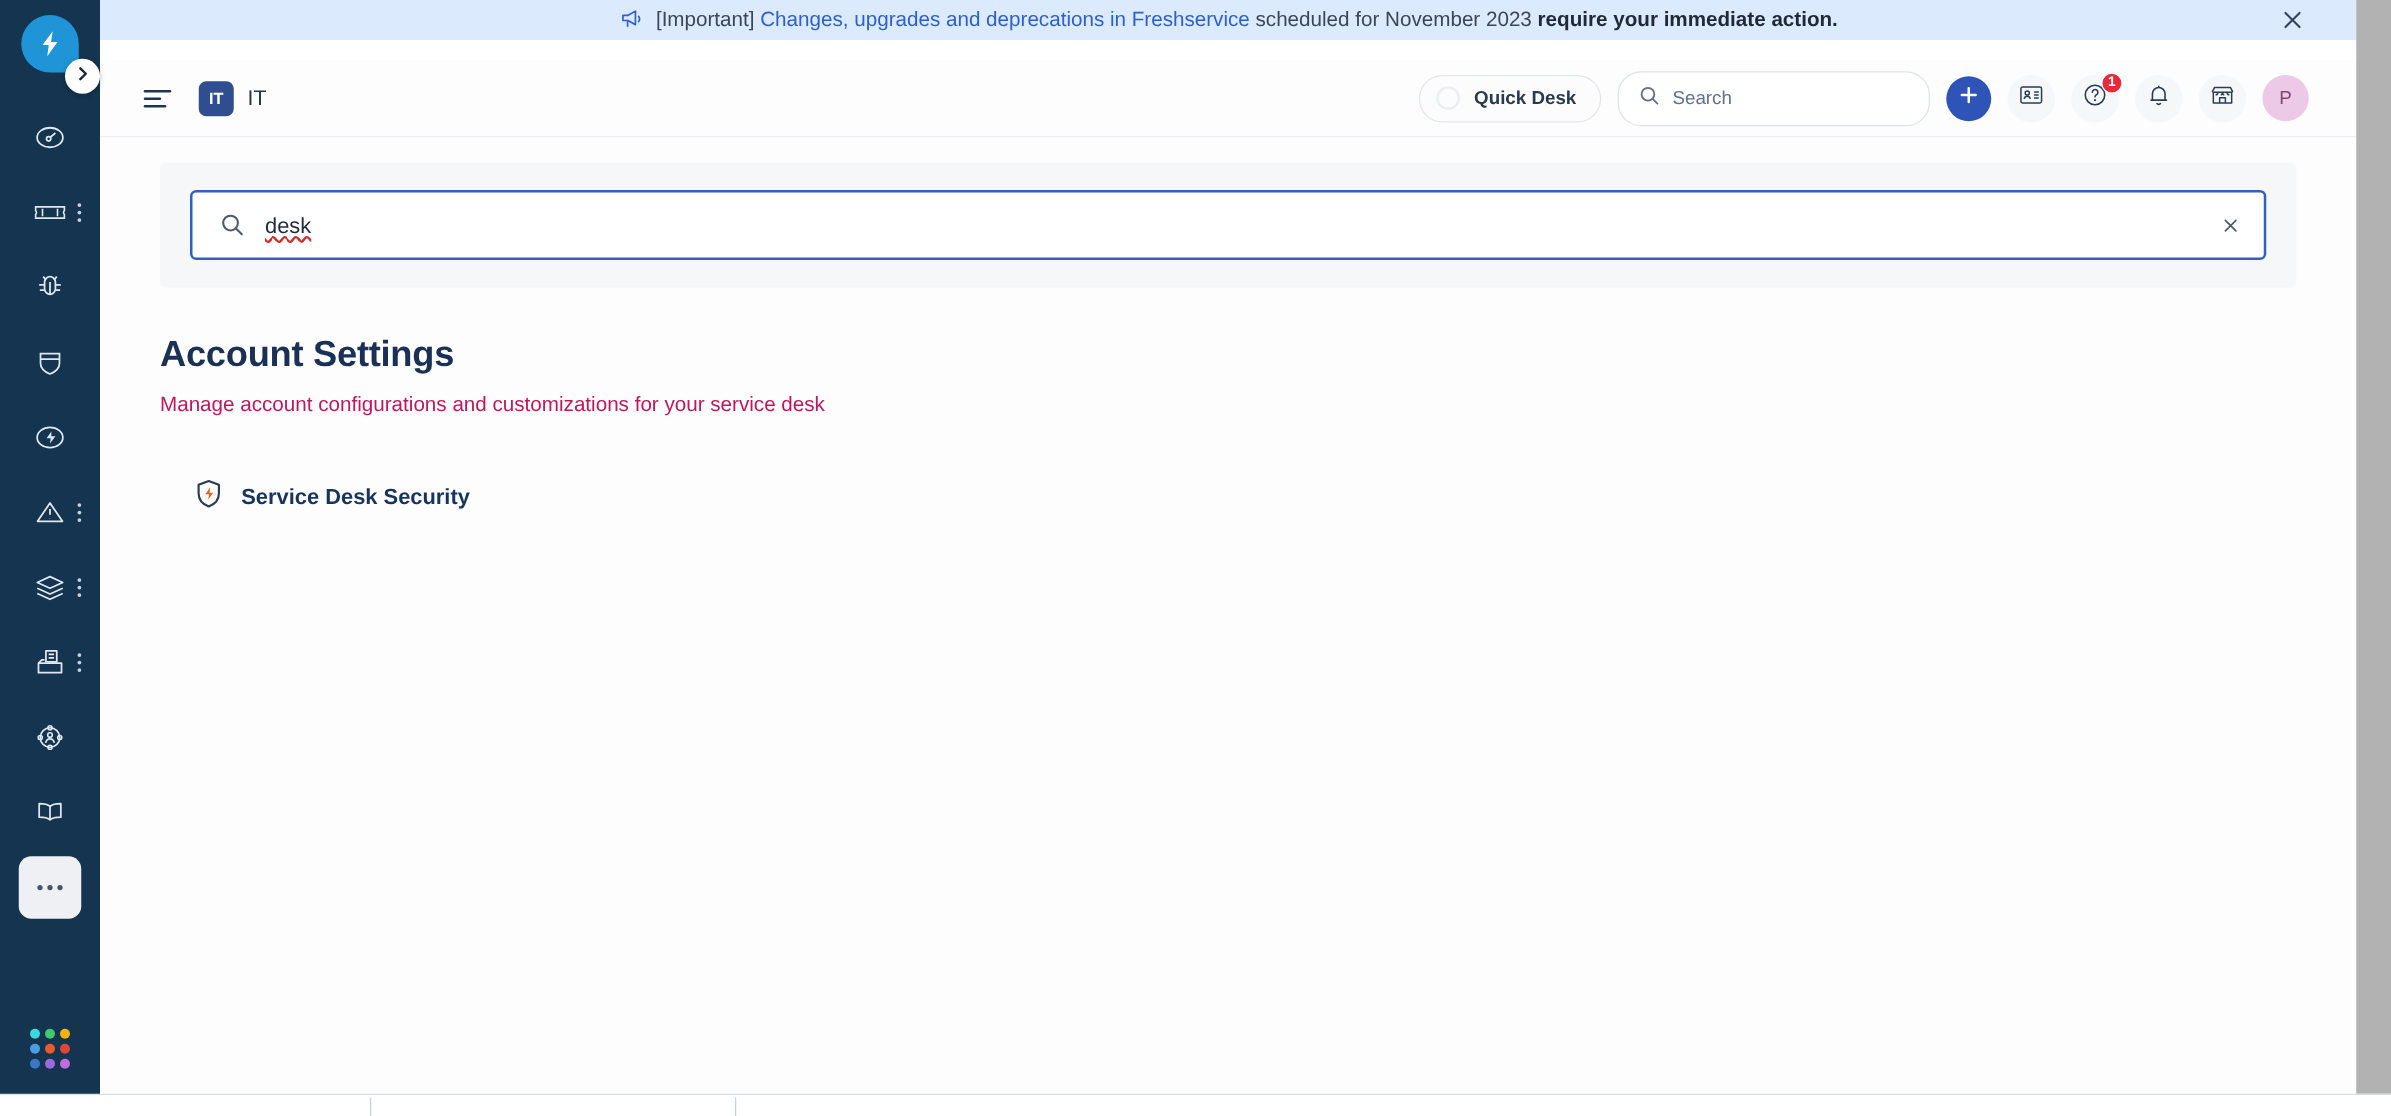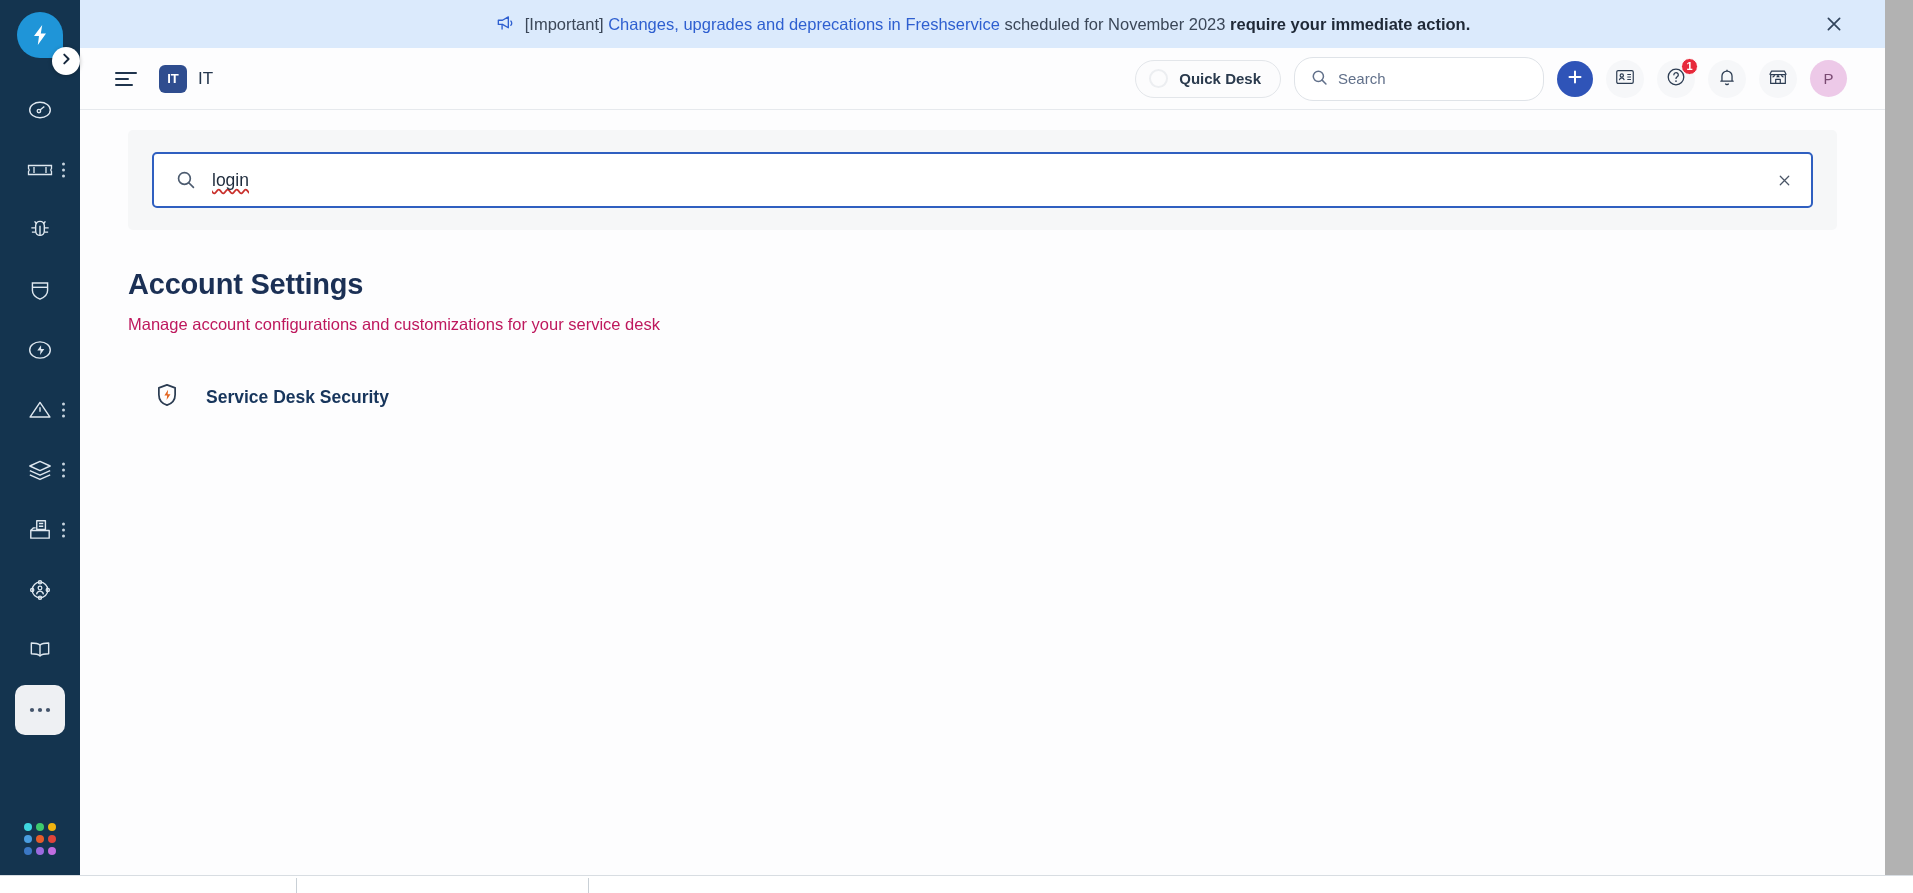--- a/index.html
+++ b/index.html
@@ -56,21 +56,21 @@
     position: absolute; left: 52px; top: 47px;
     width: 28px; height: 28px; border-radius: 50%;
     background: #ffffff;
     box-shadow: 0 1px 4px rgba(0,0,0,.25);
     display: flex; align-items: center; justify-content: center;
     z-index: 40; color: #16283d;
   }
 
   
   #banner {
-    position: absolute; left: 80px; top: 0; right: 28px; height: 48px;
+    position: absolute; left: 80px; top: 0; right: 28px; height: 32px;
     background: #dbeafc;
     display: flex; align-items: center; justify-content: center;
     font-size: 16.5px; color: #2d3b4e;
     gap: 10px;
   }
   #banner-megaphone { color: #2e5fd0; display: flex; align-items: center; }
   #banner-text { white-space: nowrap; }
   #banner-text .b-plain { color: #3b4758; }
   #banner-text .b-link  { color: #2e5fd0; }
   #banner-text .b-bold  { color: #1f2937; font-weight: bold; }
@@ -171,21 +171,21 @@
     text-underline-offset: 3px;
   }
   #search-clear { margin-left: auto; width: 22px; height: 22px; color: #4a5566;
                   display:flex; align-items:center; justify-content:center; }
 
   #results { padding: 38px 32px 0 48px; }
   #results-title { font-size: 29px; font-weight: bold; color: #1b3055; letter-spacing: -.2px; }
   #results-sub { margin-top: 14px; font-size: 16.5px; color: #be185d; }
 
   #result-card { margin-top: 48px; padding-left: 26px; }
-  #result-head { display: flex; align-items: center; gap: 26px; }
+  #result-head { display: flex; align-items: center; gap: 13px; }
   #result-title { font-size: 17.5px; font-weight: bold; color: #17355c; }
   #result-desc { margin-top: 16px; margin-left: 48px; font-size: 15.5px; color: #4f5e70; line-height: 1.48; max-width: 300px; }
 
   
   #scrollbar {
     position: absolute; right: 0; top: 0; width: 28px; height: 893px;
     background: #b2b2b2; z-index: 25;
   }
   #sb-down {
     position: absolute; bottom: 8px; left: 50%; transform: translateX(-50%);
@@ -469,21 +469,21 @@
 <div id="page">
 
   <div id="search-panel">
     <div id="search-box">
       <span id="search-magnifier">
         <svg width="20" height="20" viewBox="0 0 18 18" fill="none" stroke="currentColor" stroke-width="1.5" stroke-linecap="round">
           <circle cx="7.6" cy="7.6" r="5.3"></circle>
             <path d="M11.5 11.5l4.2 4.2"></path>
         </svg>
       </span>
-      <span id="search-value">login</span>
+      <span id="search-value">desk</span>
       <span id="search-clear">
         <svg width="15" height="15" viewBox="0 0 16 16" fill="none" stroke="currentColor" stroke-width="1.35" stroke-linecap="round">
           <path d="M3.5 3.5l9 9M12.5 3.5l-9 9"></path>
         </svg>
       </span>
     </div>
   </div>
 
   <div id="results">
     <div id="results-title">Account Settings</div>

